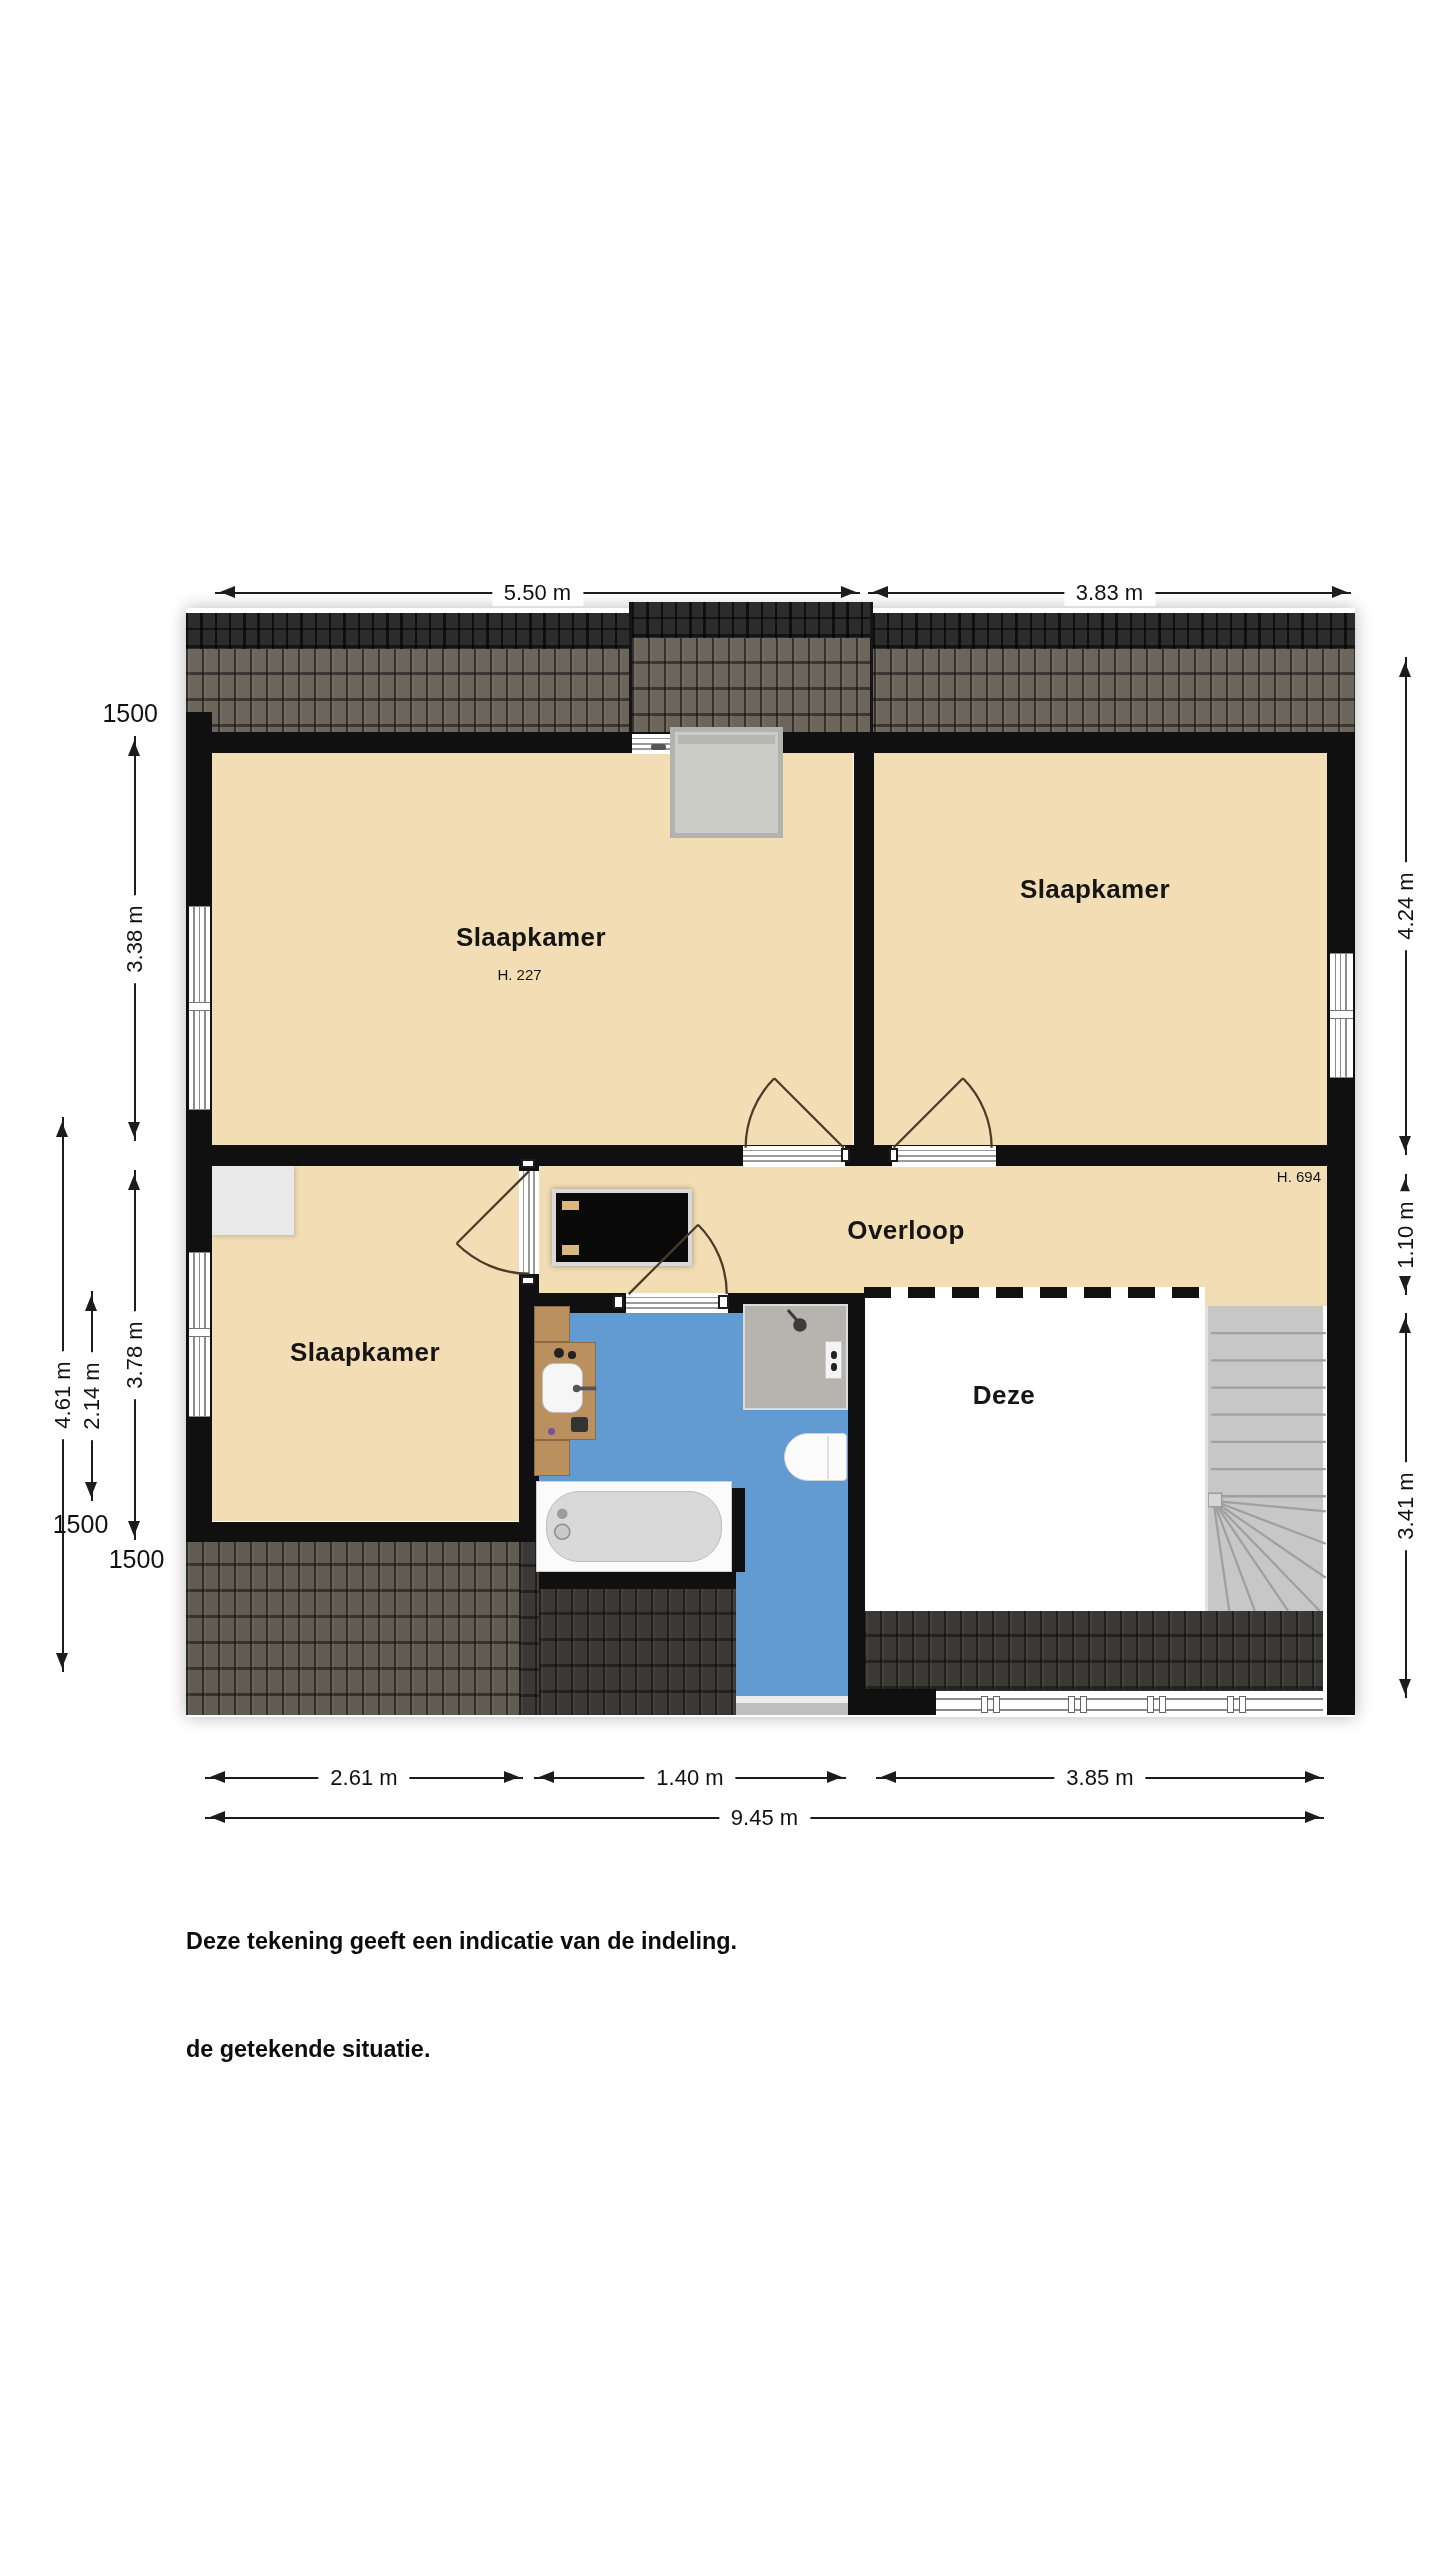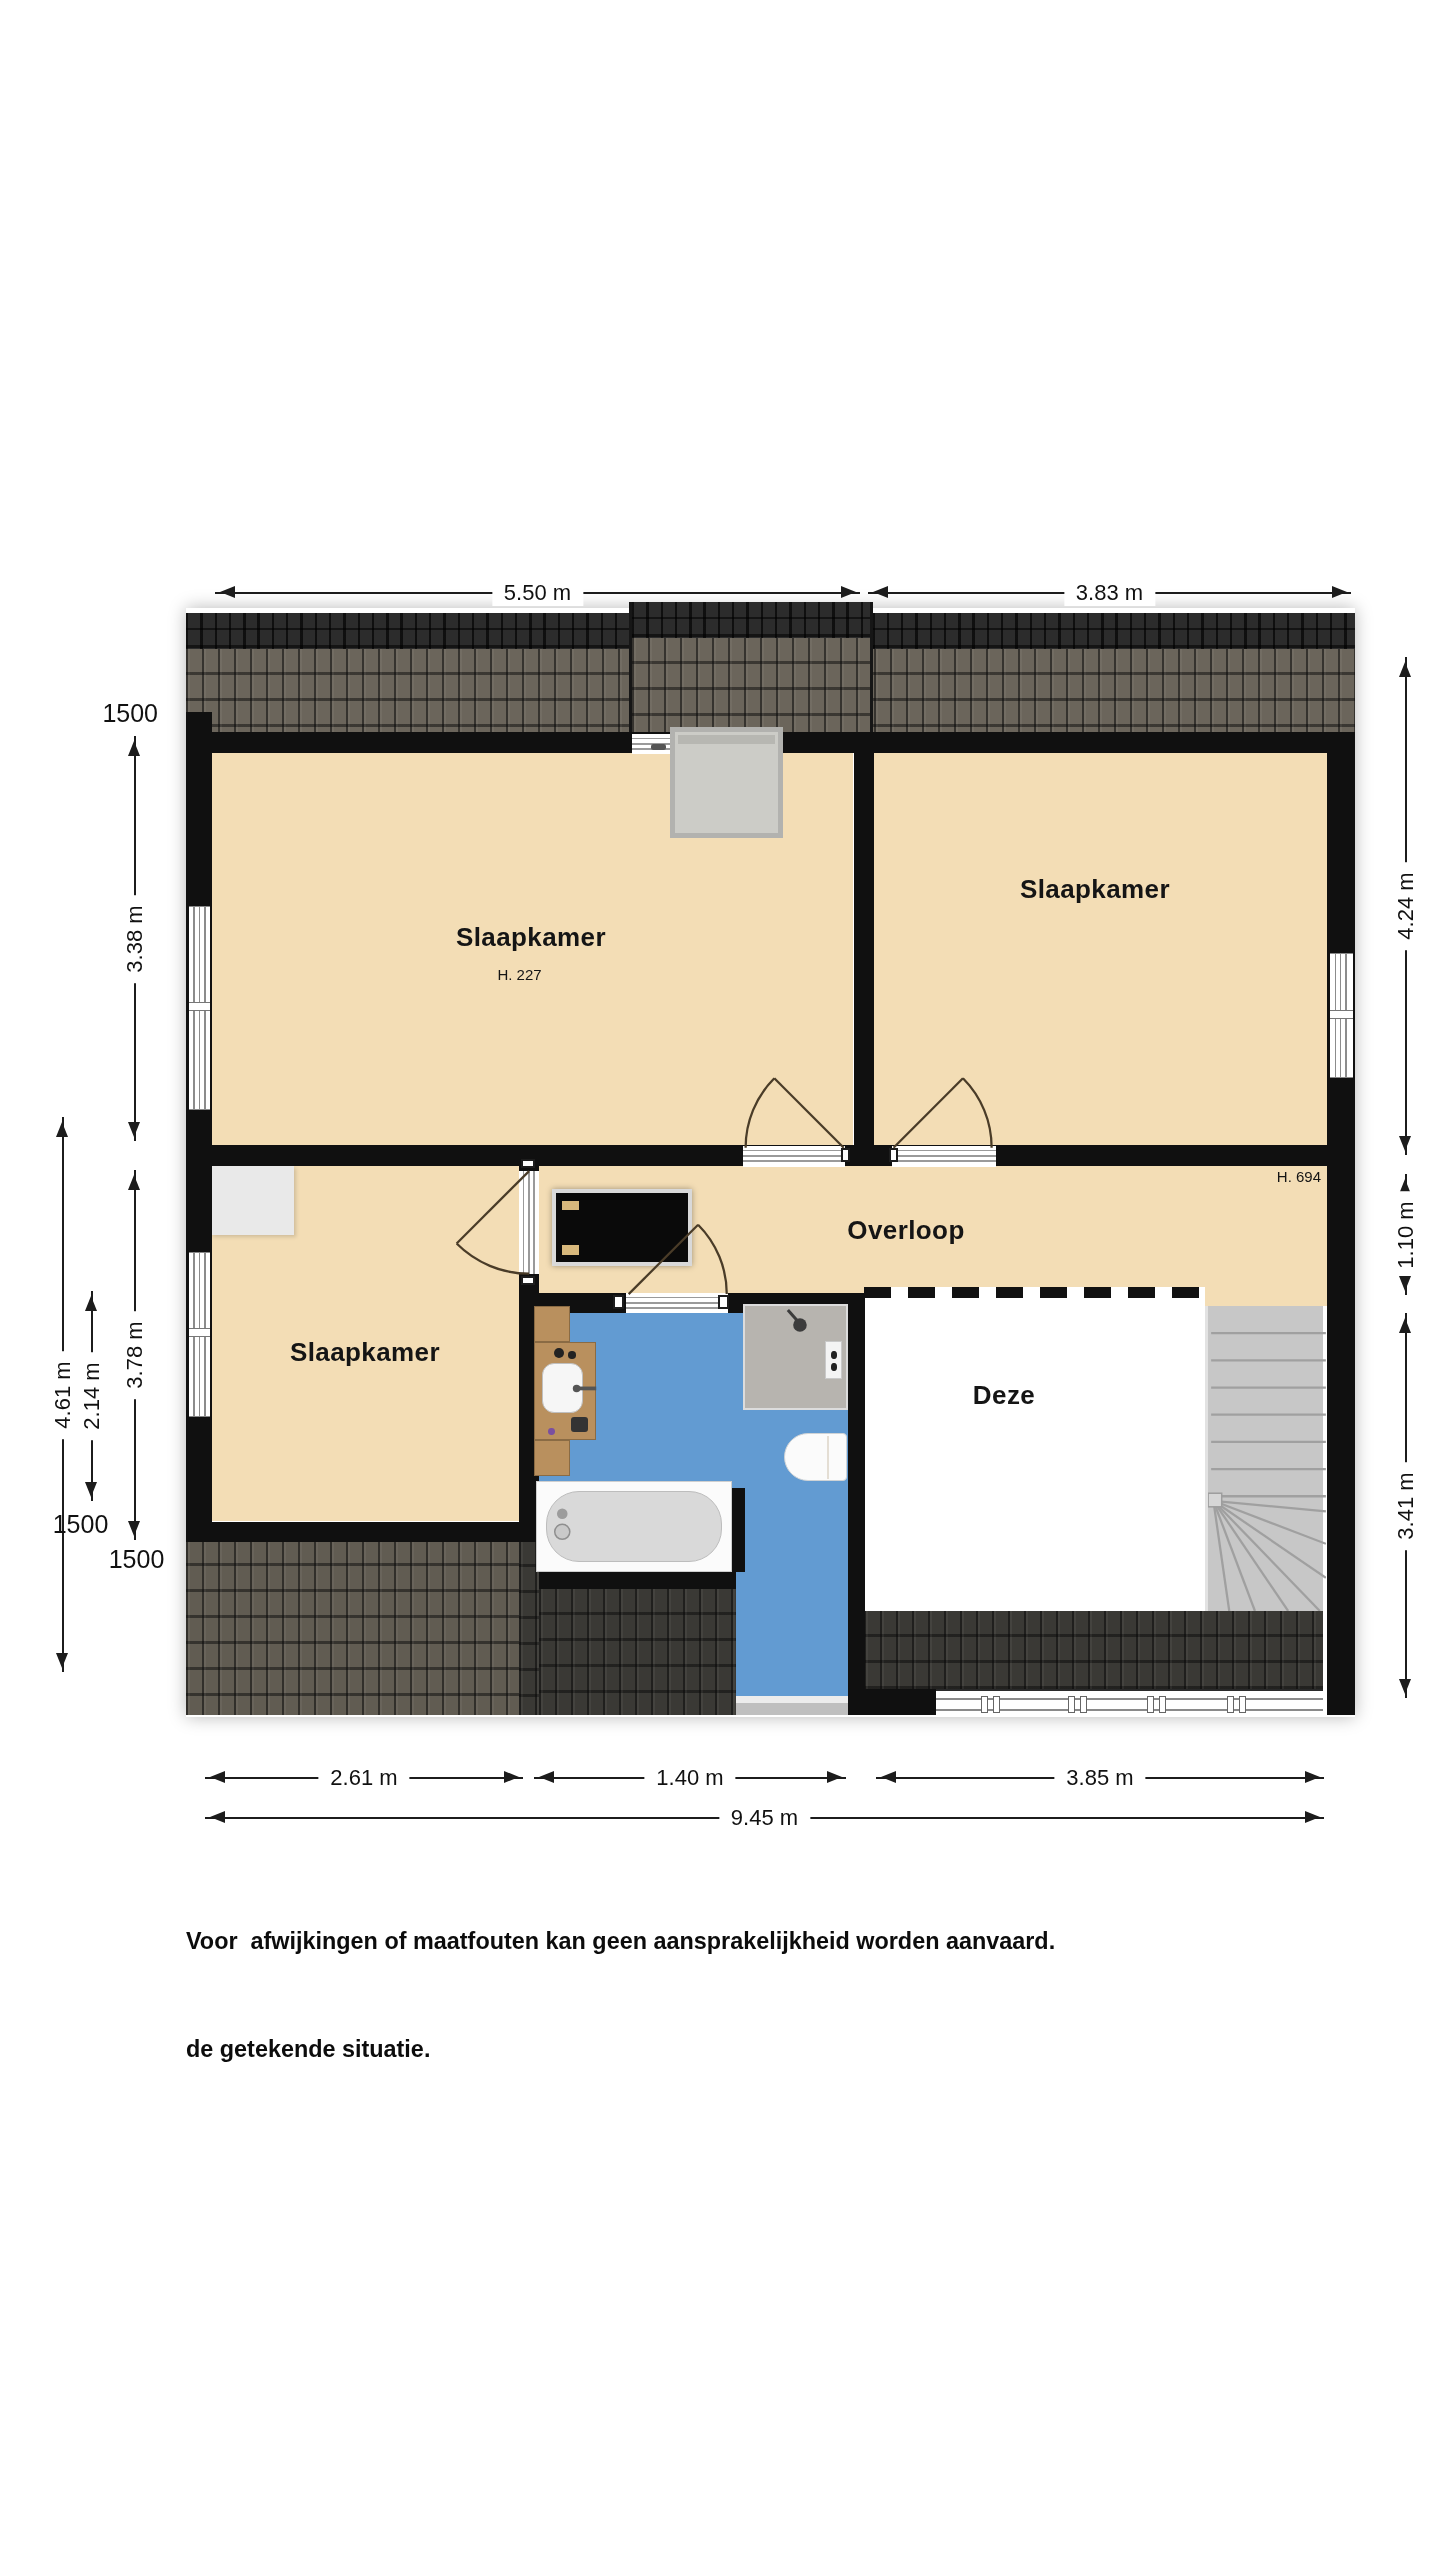--- a/index.html
+++ b/index.html
@@ -285,18 +285,18 @@
     <span class="lb">1.40 m</span>
     </div>
   <div class="hdim" style="left:876px;top:1777px;width:448px;">
     <span class="lb">3.85 m</span>
     </div>
   <div class="hdim" style="left:205px;top:1817px;width:1119px;">
     <span class="lb">9.45 m</span>
     </div>
 
   <div class="disclaimer" style="left:186px;top:1851px;">
-    <div>Voor  afwijkingen of maatfouten kan geen aansprakelijkheid worden aanvaard.</div>
+    <div>Deze tekening geeft een indicatie van de indeling.</div>
     <div>de getekende situatie.</div>
   </div>
 
 </div>
 
 
 </body></html>

